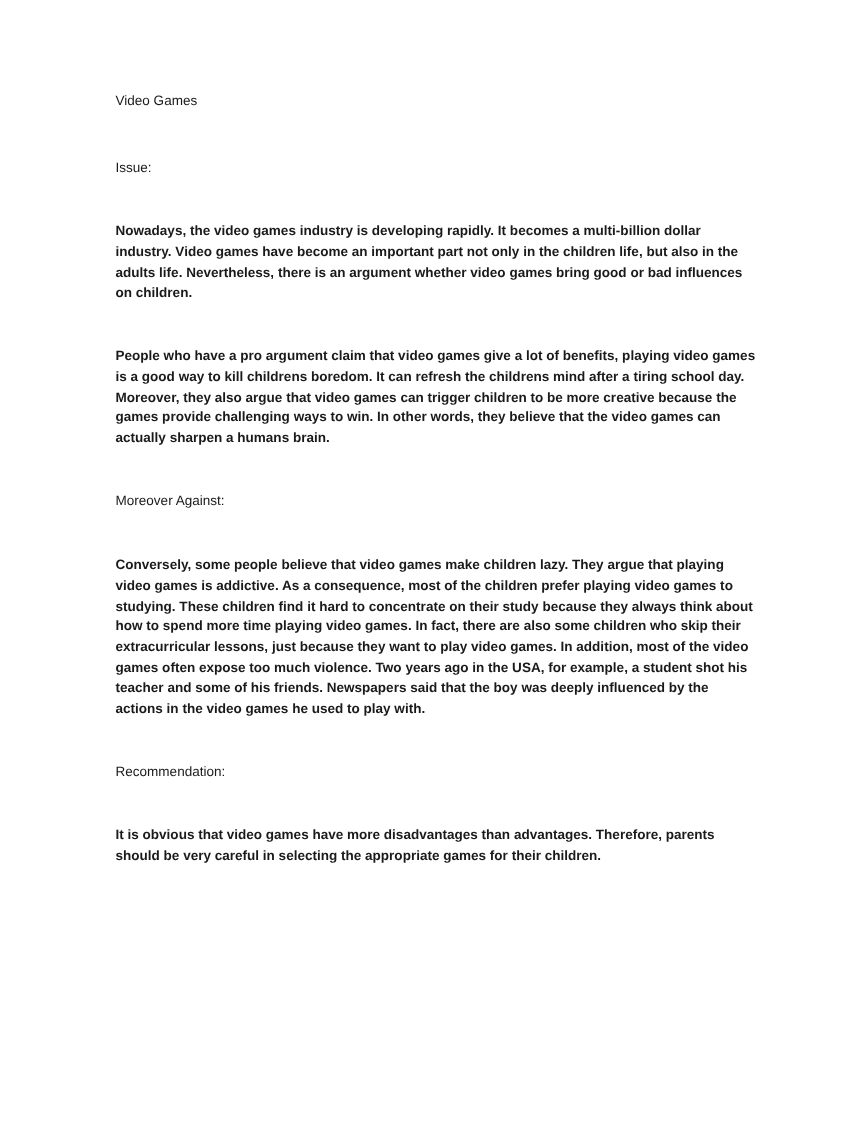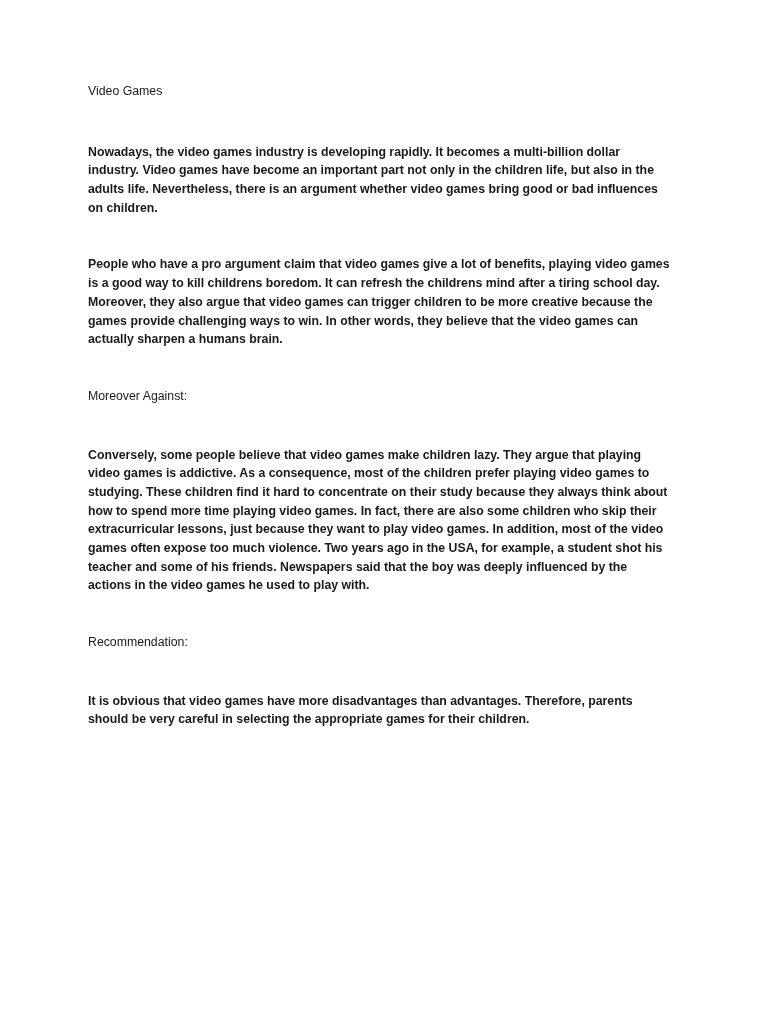--- a/index.html
+++ b/index.html
@@ -16,21 +16,21 @@
   }
   .page {
     position: relative;
     width: 768px;
     height: 1024px;
     background: #ffffff;
     box-sizing: border-box;
   }
   .content {
     position: absolute;
-    left: 88px;
+    left: 105px;
     top: 82px;
     width: 584px;
   }
   .doc-title,
   .section-heading,
   .para {
     font-family: "Liberation Sans", sans-serif;
     font-size: 12.3px;
     line-height: 1.52;
     color: #1a1a1a;
@@ -52,20 +52,21 @@
   }
 </style>
 </head>
 <body>
 
 <div class="page">
   <div class="content">
 
     <p class="doc-title">Video Games</p>
 
+    <p class="section-heading">Issue:</p>
 
     <p class="para">Nowadays, the video games industry is developing rapidly. It becomes a multi-billion dollar industry. Video games have become an important part not only in the children life, but also in the adults life. Nevertheless, there is an argument whether video games bring good or bad influences on children.</p>
 
 
     <p class="para">People who have a pro argument claim that video games give a lot of benefits, playing video games is a good way to kill childrens boredom. It can refresh the childrens mind after a tiring school day. Moreover, they also argue that video games can trigger children to be more creative because the games provide challenging ways to win. In other words, they believe that the video games can actually sharpen a humans brain.</p>
 
     <p class="section-heading">Moreover Against:</p>
 
     <p class="para">Conversely, some people believe that video games make children lazy. They argue that playing video games is addictive. As a consequence, most of the children prefer playing video games to studying. These children find it hard to concentrate on their study because they always think about how to spend more time playing video games. In fact, there are also some children who skip their extracurricular lessons, just because they want to play video games. In addition, most of the video games often expose too much violence. Two years ago in the USA, for example, a student shot his teacher and some of his friends. Newspapers said that the boy was deeply influenced by the actions in the video games he used to play with.</p>
 

